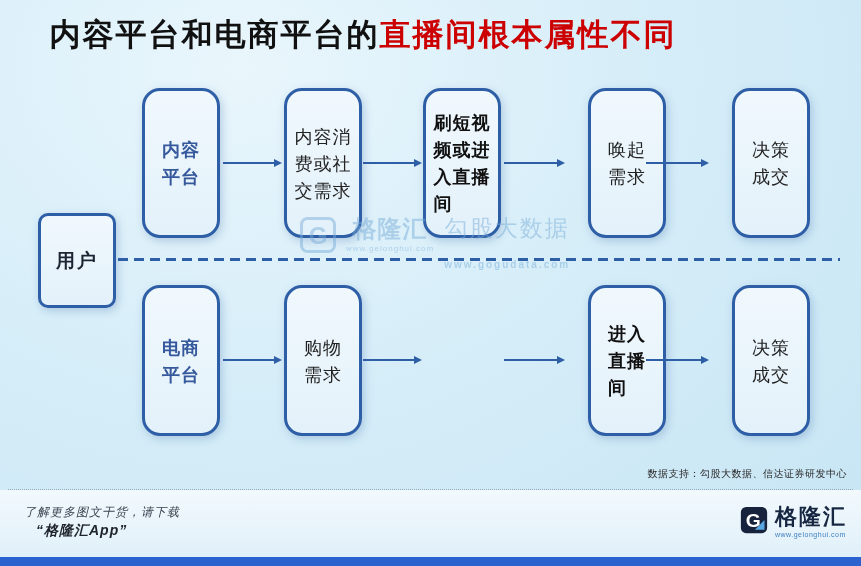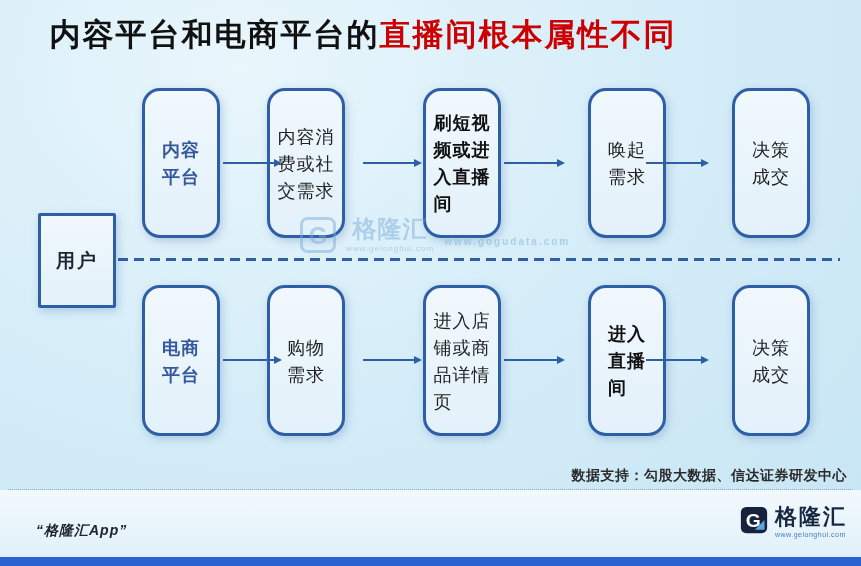--- a/index.html
+++ b/index.html
@@ -18,31 +18,31 @@
   
   .node{
     position:absolute;box-sizing:border-box;width:78px;
     border:3px solid #2e5ea6;border-radius:18px;
     background:linear-gradient(180deg,#f0f8fd,#e3f1fa);
     box-shadow:2px 3px 8px rgba(90,130,180,0.35);
     display:flex;align-items:center;justify-content:center;
   }
   .r1{top:88px;height:150px;}
   .r2{top:285px;height:151px;}
-  .c1{left:142px;} .c2{left:267px;} .c3{left:423px;} .c4{left:566px;margin-left:22px;} .c5{left:711px;margin-left:21px;}
+  .c1{left:142px;} .c2{left:284px;} .c3{left:423px;} .c4{left:566px;margin-left:22px;} .c5{left:711px;margin-left:21px;}
   .node .nl{
     white-space:pre-line;text-align:left;
     font-family:"DejaVu Serif", serif;
     font-size:18px;line-height:1.5;letter-spacing:1px;color:#222;
   }
   .node .platform{color:#35599c;font-weight:bold;}
   .node .strong{font-weight:bold;color:#101010;}
   .usernode{
     position:absolute;box-sizing:border-box;left:38px;top:213px;width:78px;height:95px;
-    border:3px solid #2e5ea6;border-radius:2px;
+    border:3px solid #2e5ea6;border-radius:10px;
     background:linear-gradient(180deg,#f0f8fd,#e3f1fa);
     box-shadow:2px 3px 8px rgba(90,130,180,0.35);
     display:flex;align-items:center;justify-content:center;
   }
   .usernode .nl{font-family:"DejaVu Serif", serif;font-size:19px;font-weight:bold;color:#1c2433;letter-spacing:2px;}
   
   .arrow{position:absolute;height:0;border-top:2px solid #2e5ea6;}
   .arrow::after{
     content:"";position:absolute;right:-7px;top:-5px;
     border-left:8px solid #2e5ea6;border-top:4px solid transparent;border-bottom:4px solid transparent;
@@ -59,21 +59,21 @@
     position:absolute;left:300px;top:217px;display:flex;align-items:flex-start;gap:10px;
     color:#79add9;opacity:0.48;pointer-events:none;
   }
   .wm-col{display:flex;flex-direction:column;align-items:center;line-height:1;}
   .wm-brand{font-size:24px;font-weight:bold;letter-spacing:1px;}
   .wm-url{font-size:8px;margin-top:4px;letter-spacing:1px;}
   .wm-prod{font-size:23px;letter-spacing:2px;}
   .wm-url2{font-size:10px;margin-top:20px;letter-spacing:2px;font-weight:bold;}
   
   .source-note{
-    position:absolute;right:14px;top:467px;font-size:14px;font-weight:700;color:#2b2b2b;letter-spacing:0.5px;
+    position:absolute;right:14px;top:467px;font-size:10px;font-weight:400;color:#2b2b2b;letter-spacing:0.5px;
   }
   .sep{
     position:absolute;left:8px;right:8px;top:489px;height:0;
     border-top:1px dotted #8fa9bc;
   }
   
   .footerbg{
     position:absolute;left:0;top:490px;width:861px;height:67px;
     background:linear-gradient(180deg,#f2f9fd,#e0f0f9);
   }
@@ -123,26 +123,20 @@
   </div>
 
   <div class="node r2 c1">
     <div class="nl platform">电商
 平台</div>
   </div>
   <div class="node r2 c2">
     <div class="nl">购物
 需求</div>
   </div>
-  <div class="node r2 c3">
-    <div class="nl">进入店
-铺或商
-品详情
-页</div>
-  </div>
   <div class="node r2 c4">
     <div class="nl strong">进入
 直播
 间</div>
   </div>
   <div class="node r2 c5">
     <div class="nl">决策
 成交</div>
   </div>
 
@@ -158,29 +152,31 @@
   <div class="watermark">
     <svg width="36" height="36" viewBox="0 0 36 36">
       <rect x="1.5" y="1.5" width="33" height="33" rx="6" fill="none" stroke="#79add9" stroke-width="3"></rect>
       <text x="18" y="27" text-anchor="middle" font-size="24" font-weight="bold" fill="#79add9" font-family="Liberation Sans, sans-serif">G</text>
     </svg>
     <div class="wm-col">
       <div class="wm-brand">格隆汇</div>
       <div class="wm-url">www.gelonghui.com</div>
     </div>
     <div class="wm-col">
+      <div class="wm-prod">勾股大数据</div>
       <div class="wm-url2">www.gogudata.com</div>
     </div>
   </div>
 
   <div class="source-note">数据支持：勾股大数据、信达证券研发中心</div>
 
   <div class="sep"></div>
 
   <div class="footerbg"></div>
+  <div class="promo1">了解更多图文干货，请下载</div>
   <div class="promo2">“格隆汇App”</div>
 
   <div class="brandblock">
     <svg width="28" height="28" viewBox="0 0 32 32">
       <rect x="1" y="1" width="30" height="30" rx="6" fill="#17233c"></rect>
       <text x="15" y="24" text-anchor="middle" font-size="22" font-weight="bold" fill="#ffffff" font-family="Liberation Sans, sans-serif">G</text>
       <polygon points="17,27 28,16 28,27" fill="#58a7e2"></polygon>
     </svg>
     <div class="brand-col">
       <div class="brand-name">格隆汇</div>

